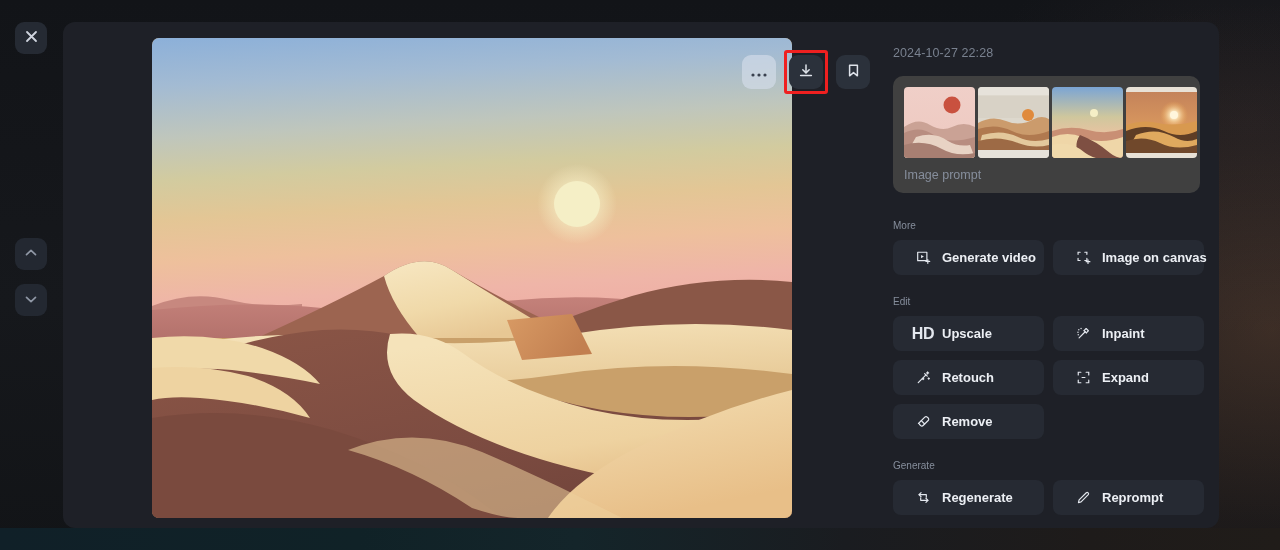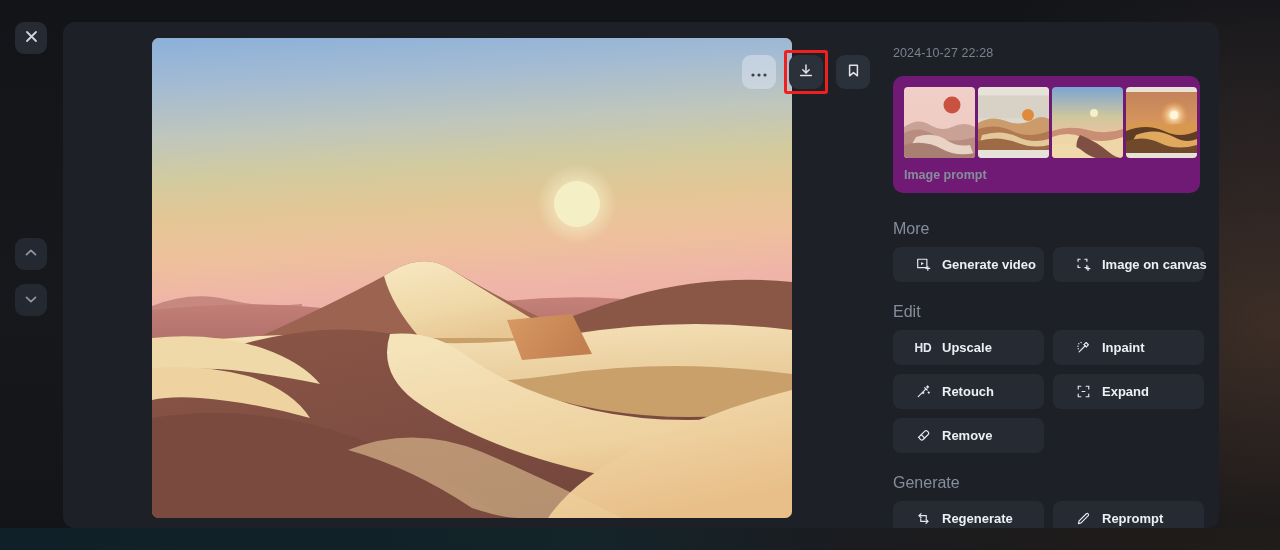--- a/index.html
+++ b/index.html
@@ -138,24 +138,23 @@
 
   #timestamp {
     font-size: 12.5px;
     color: #79818f;
     letter-spacing: .1px;
     margin-left: 0;
   }
 
   #prompt-card {
     margin-top: 16px;
-    background: #701a75;
+    background: #404040;
     border-radius: 10px;
     padding: 11px;
-    font-weight: bold;
   }
 
   #thumbnail-strip {
     display: flex;
     gap: 3px;
   }
   .thumb {
     width: 71px; height: 71px;
     border-radius: 4px;
     overflow: hidden;
@@ -164,21 +163,21 @@
   }
   .thumb svg { display: block; width: 100%; height: 100%; }
 
   #image-prompt-label {
     margin-top: 10px;
     font-size: 12.5px;
     color: #868e9c;
   }
 
   .section-label {
-    font-size: 16px;
+    font-size: 10px;
     color: #868e9c;
     margin: 21px 0 9px 0;
   }
   #more-section-label { margin-top: 27px; }
 
   .action-grid {
     display: grid;
     grid-template-columns: 151px 151px;
     gap: 9px 9px;
   }
@@ -203,21 +202,21 @@
   .btn-icon {
     width: 16px; height: 16px;
     display: flex;
     align-items: center;
     justify-content: center;
     flex: 0 0 auto;
     color: #e4e8ef;
   }
   .btn-icon svg { display: block; }
   .hd-glyph {
-    font-size: 12px;
+    font-size: 16px;
     font-weight: bold;
     letter-spacing: -.2px;
     color: #e4e8ef;
   }
   .action-label { white-space: nowrap; }
 
   .span-full { grid-column: 1 / 2; }
 </style>
 </head>
 <body>

